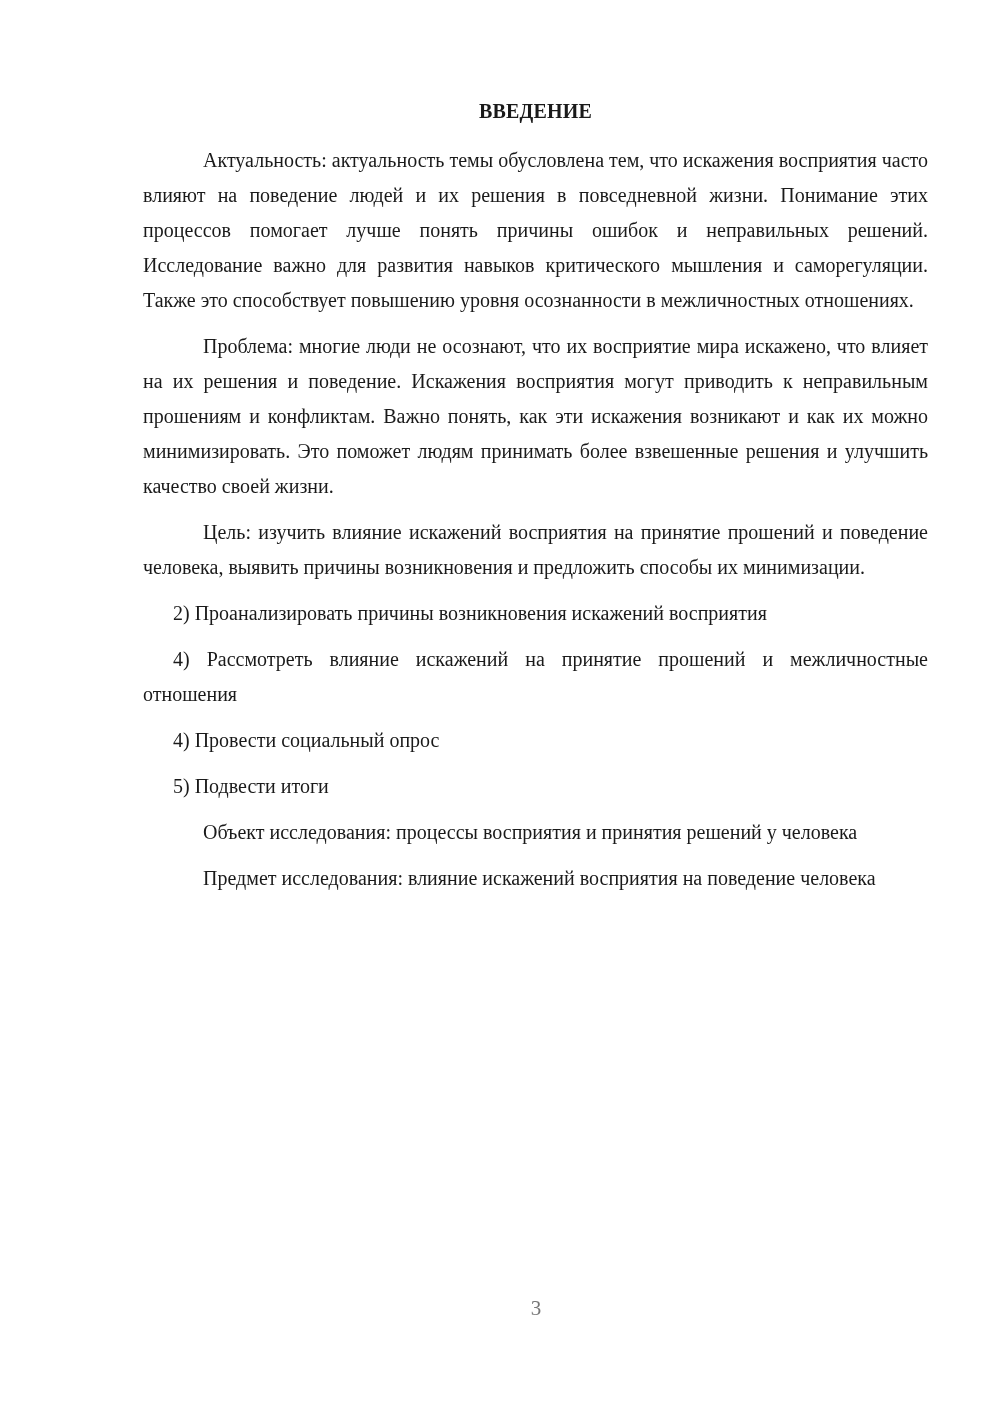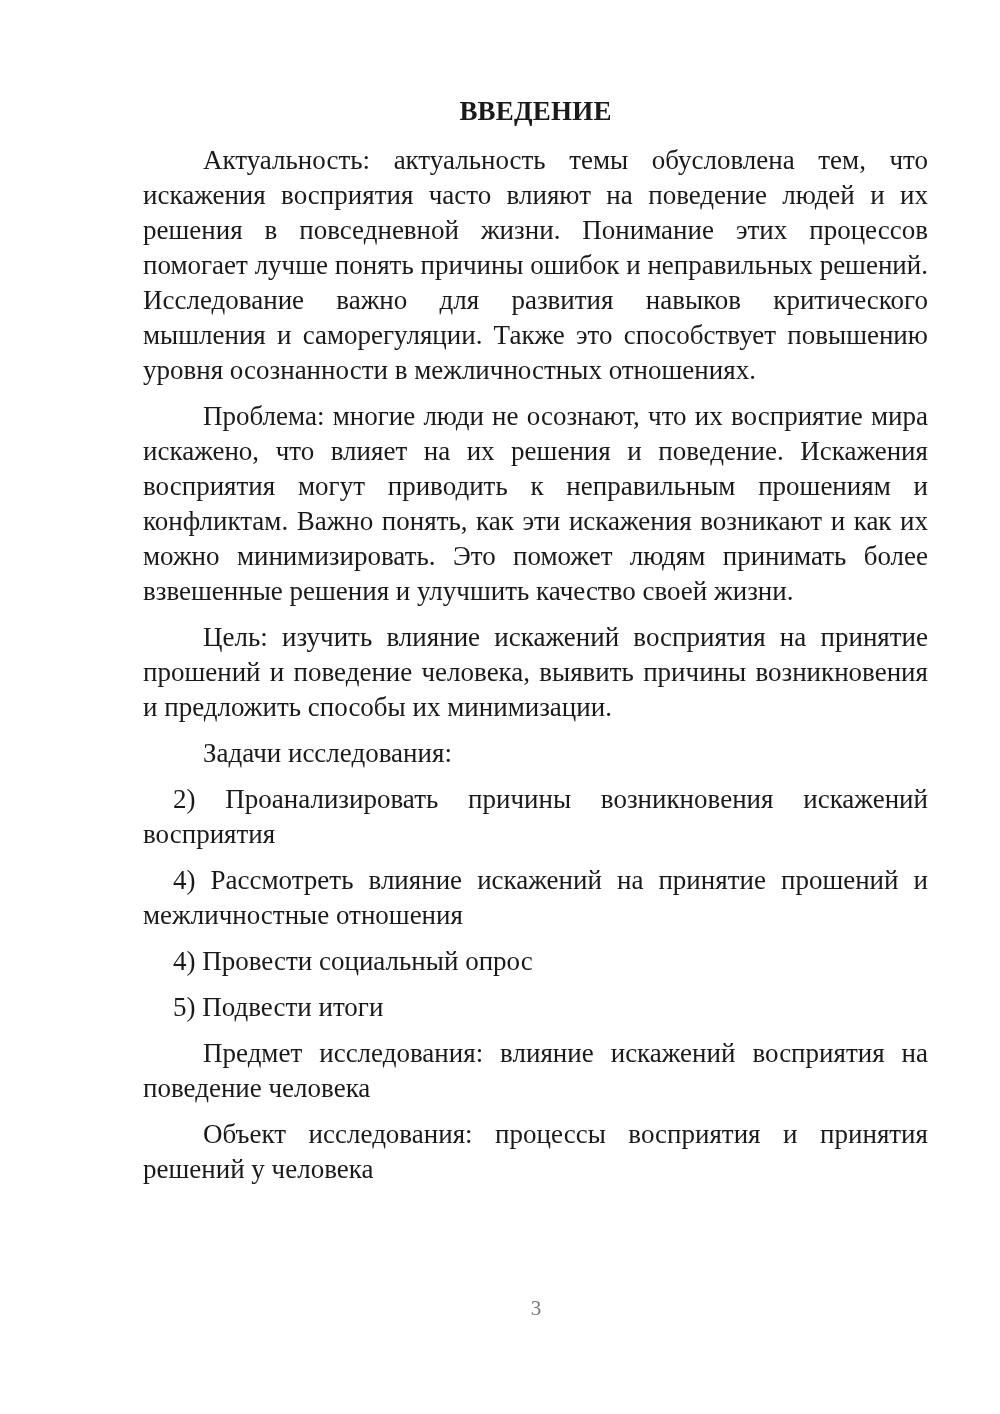--- a/index.html
+++ b/index.html
@@ -4,21 +4,21 @@
 <style>
   html, body { margin: 0; padding: 0; background: #ffffff; }
   body { width: 1000px; height: 1414px; position: relative; overflow: hidden; }
   .page {
     position: absolute; left: 0; top: 0; width: 1000px; height: 1414px;
     background: #ffffff; color: #1a1a1a;
     font-family: "Liberation Serif", serif;
   }
   .content {
     position: absolute; left: 143px; top: 94px; width: 785px;
-    font-size: 27px; line-height: 35px;
+    font-size: 20px; line-height: 35px;
   }
   .title {
     text-align: center; font-weight: bold; margin: 0 0 14px 0;
     padding-left: 0; letter-spacing: 0.2px;
   }
   p { margin: 0; text-align: justify; }
   .para { text-indent: 60px; margin-bottom: 11px; margin-top: 7px; }
   .tasks-head { text-indent: 60px; margin-bottom: 11px; }
   .item { text-indent: 30px; margin-bottom: 11px; }
   .page-number {
@@ -30,27 +30,26 @@
 </head>
 <body>
 
 <div class="page">
   <div class="content">
     <p class="title">ВВЕДЕНИЕ</p>
 
     <p class="para">Актуальность: актуальность темы обусловлена тем, что искажения восприятия часто влияют на поведение людей и их решения в повседневной жизни. Понимание этих процессов помогает лучше понять причины ошибок и неправильных решений. Исследование важно для развития навыков критического мышления и саморегуляции. Также это способствует повышению уровня осознанности в межличностных отношениях.</p>
     <p class="para">Проблема: многие люди не осознают, что их восприятие мира искажено, что влияет на их решения и поведение. Искажения восприятия могут приводить к неправильным прошениям и конфликтам. Важно понять, как эти искажения возникают и как их можно минимизировать. Это поможет людям принимать более взвешенные решения и улучшить качество своей жизни.</p>
     <p class="para">Цель: изучить влияние искажений восприятия на принятие прошений и поведение человека, выявить причины возникновения и предложить способы их минимизации.</p>
-    <p class="tasks-head">Задачи исследования:</p>
 
     <div>
       <p class="item">2) Проанализировать причины возникновения искажений восприятия</p>
       <p class="item">4) Рассмотреть влияние искажений на принятие прошений и межличностные отношения</p>
       <p class="item">4) Провести социальный опрос</p>
       <p class="item">5) Подвести итоги</p>
     </div>
 
+    <p class="para">Объект исследования: процессы восприятия и принятия решений у человека</p>
     <p class="para">Предмет исследования: влияние искажений восприятия на поведение человека</p>
-    <p class="para">Объект исследования: процессы восприятия и принятия решений у человека</p>
   </div>
 
   <div class="page-number">3</div>
 </div>
 
 </body></html>

